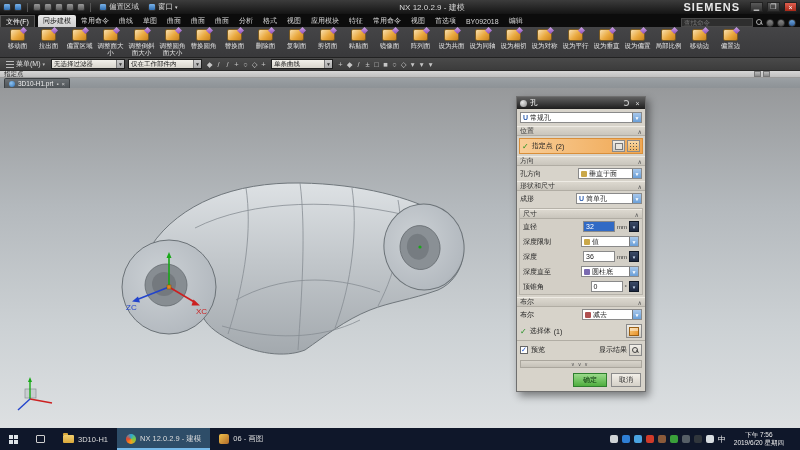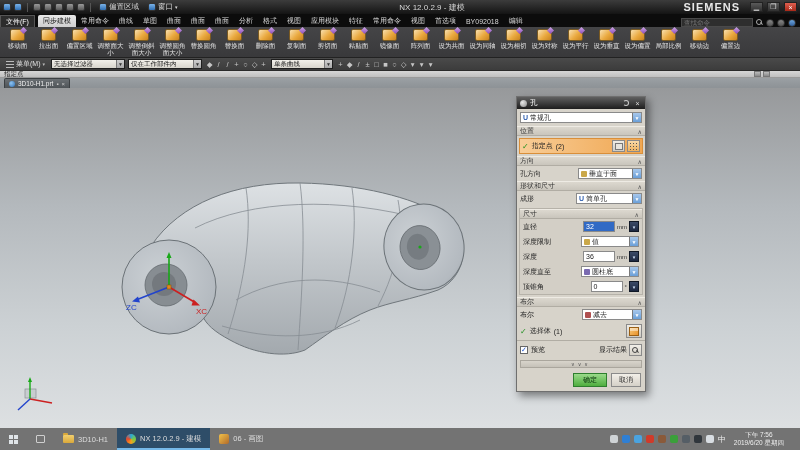--- a/index.html
+++ b/index.html
@@ -92,21 +92,21 @@
   .magbtn{width:13px;height:12px;border:1px solid #8a8a8a;background:linear-gradient(#f2efe8,#d5d1c8);display:flex;align-items:center;justify-content:center}
   .mag2{width:7px;height:7px;position:relative}
   .mag2::before{content:"";position:absolute;left:0;top:0;width:4px;height:4px;border:1px solid #444;border-radius:50%}
   .mag2::after{content:"";position:absolute;left:4px;top:4px;width:3px;height:1px;background:#444;transform:rotate(45deg)}
   .chevbar{margin:2px 3px;height:8px;background:linear-gradient(#d8d4cb,#c5c1b8);border:1px solid #aaa69d;display:flex;align-items:center;justify-content:center;color:#555;font-size:5px;letter-spacing:3px}
   .btnrow{display:flex;justify-content:flex-end;gap:4px;padding:3px 4px 4px 4px}
   .okbtn{padding:1px 9px;background:linear-gradient(#9ada8a,#4fae3f);border:1px solid #2e7e2e;color:#08320c;font-size:7px}
   .cancelbtn{padding:1px 7px;background:linear-gradient(#f2efe8,#d5d1c8);border:1px solid #8a8a8a;color:#222;font-size:7px}
 
   
-  #taskbar{left:0;top:428px;width:800px;height:22px;background:#737373;display:flex;align-items:stretch;color:#ddd}
+  #taskbar{left:0;top:428px;width:800px;height:22px;background:#0f172a;display:flex;align-items:stretch;color:#ddd}
   .tb-btn{display:flex;align-items:center;justify-content:center;padding:0 9px;gap:4px;font-size:7.5px}
   .tb-btn.active{background:#2e4d68;box-shadow:inset 0 -2px 0 #76b9e8}
   .winlogo{width:9px;height:9px;display:grid;grid-template-columns:1fr 1fr;grid-template-rows:1fr 1fr;gap:1px}
   .winlogo span{background:#dfe4e8}
   .tvico{width:9px;height:8px;border:1px solid #cfcfcf;border-radius:1px}
   .folder{width:11px;height:8px;background:linear-gradient(#f2cf6e,#d9a83a);border-radius:1px;position:relative}
   .folder::before{content:"";position:absolute;left:0;top:-2px;width:5px;height:2px;background:#d9a83a;border-radius:1px 1px 0 0}
   .nxlogo{width:10px;height:10px;border-radius:50%;background:conic-gradient(#2aa8d8,#7ac943,#f8a21a,#e8452a,#2aa8d8)}
   .paintlogo{width:10px;height:10px;border-radius:2px;background:linear-gradient(135deg,#f2c24a,#b06a2a)}
   #tray{margin-left:auto;display:flex;align-items:center;gap:4px;padding-right:4px}

